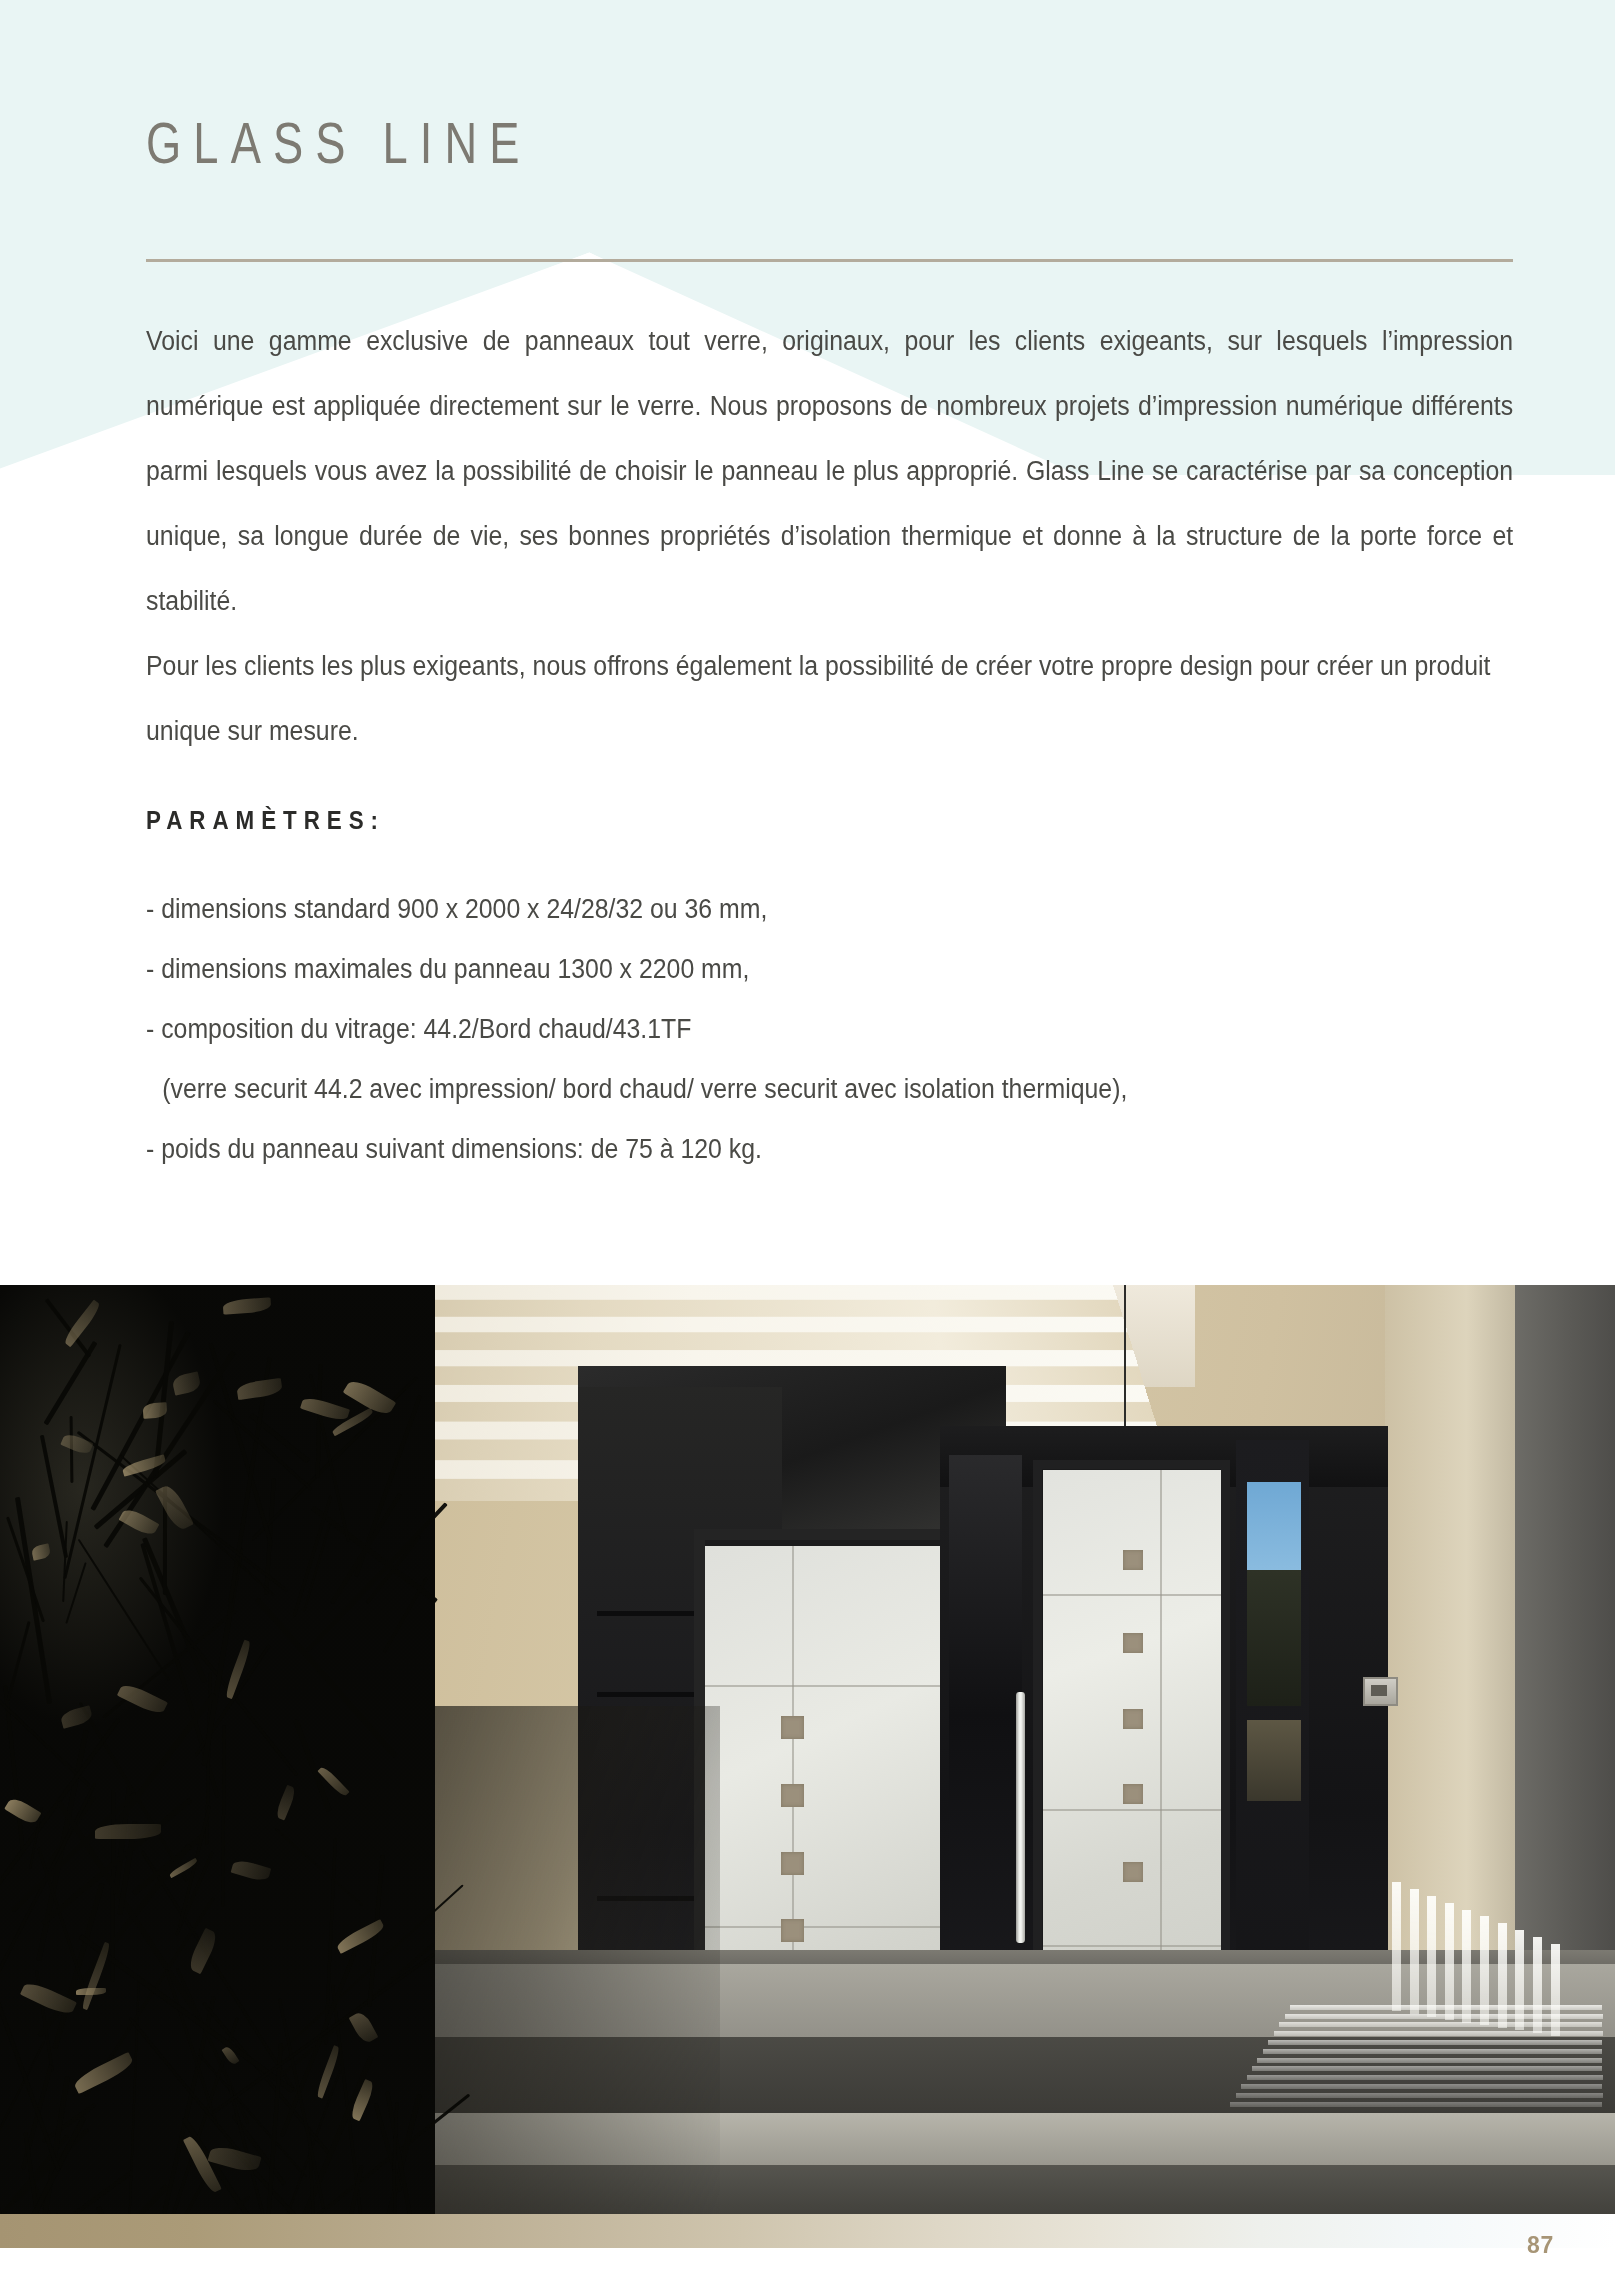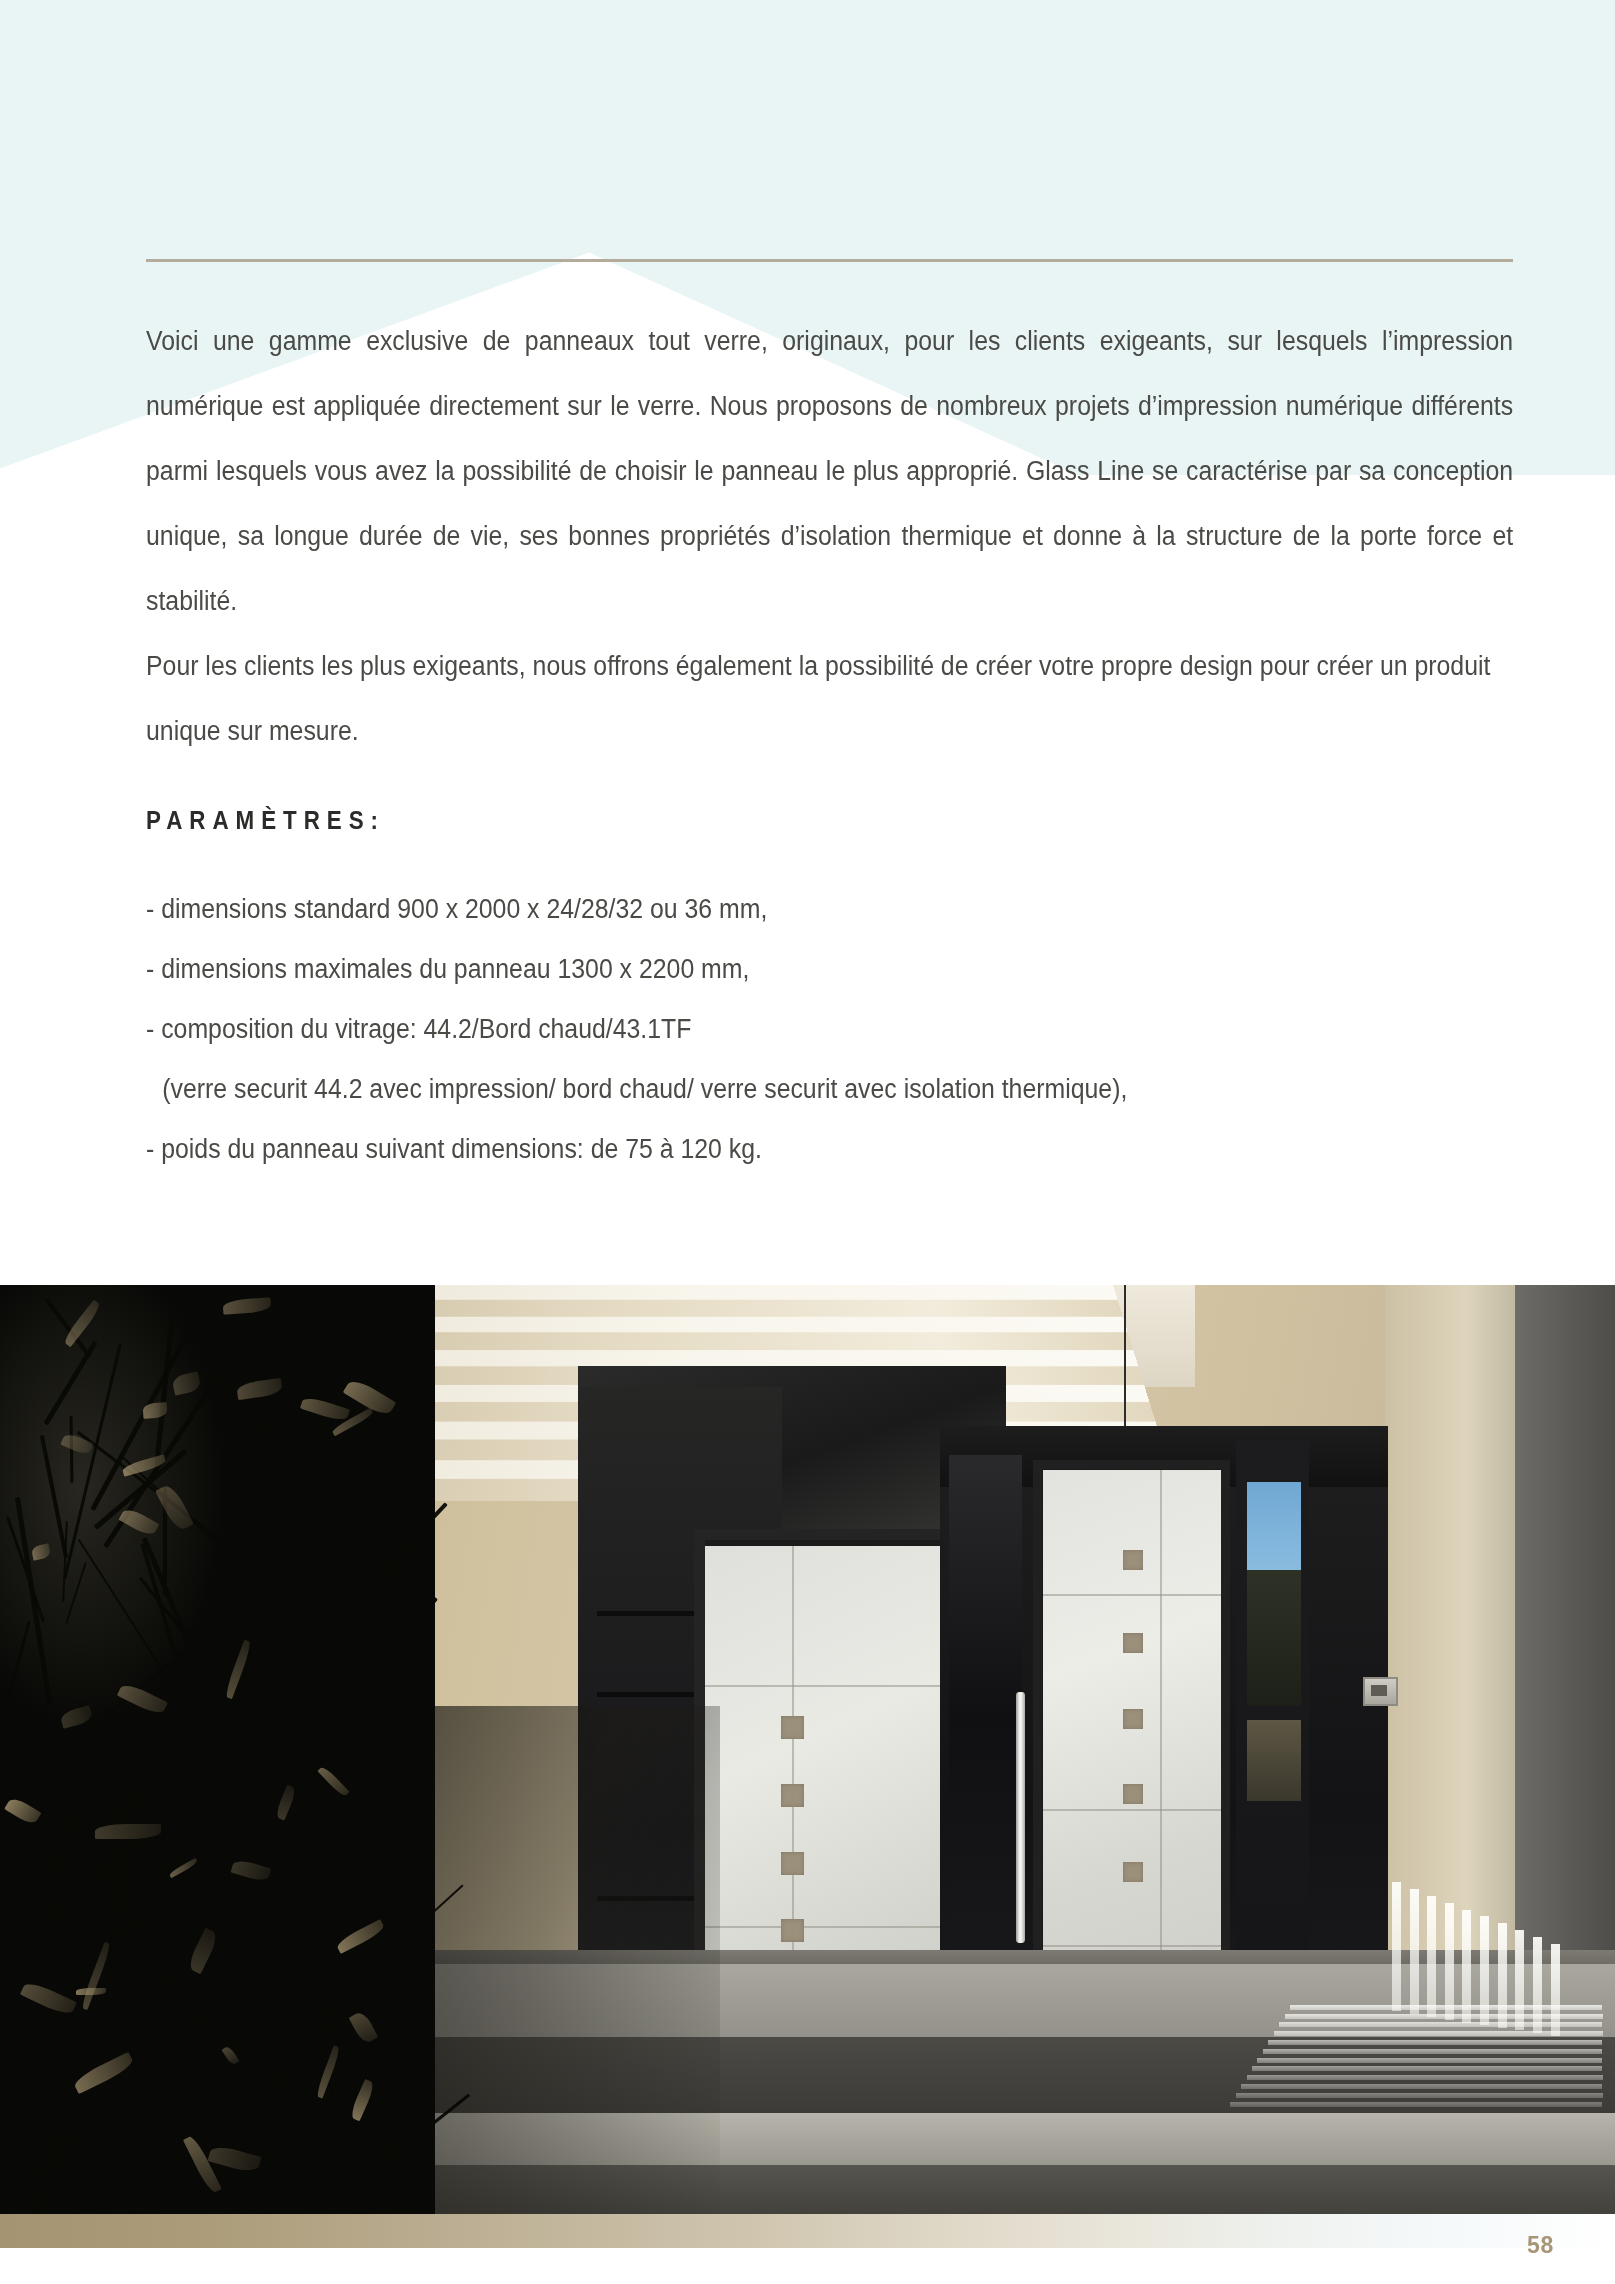--- a/index.html
+++ b/index.html
@@ -356,20 +356,23 @@
 <body>
 
 <div class="page">
 
   <div class="bg-mint"></div>
   <svg class="bg-chevron" viewBox="0 0 2380 760" preserveAspectRatio="none">
     <polygon points="868,372 2380,1060 2380,760 0,760 0,700" fill="#ffffff"></polygon>
     <polygon points="868,372 2380,1115 2380,760 0,760 0,690" fill="#ffffff"></polygon>
   </svg>
 
+  <div class="header">
+    <div class="page-title">GLASS LINE</div>
+  </div>
   <div class="title-rule"></div>
 
   <div class="content">
     <p class="para p1">Voici une gamme exclusive de panneaux tout verre, originaux, pour les clients exigeants, sur lesquels l’impression numérique est appliquée directement sur le verre. Nous proposons de nombreux projets d’impression numérique différents parmi lesquels vous avez la possibilité de choisir le panneau le plus approprié. Glass Line se caractérise par sa conception unique, sa longue durée de vie, ses bonnes propriétés d’isolation thermique et donne à la structure de la porte force et stabilité.</p>
     <p class="para p2">Pour les clients les plus exigeants, nous offrons également la possibilité de créer votre propre design pour créer un produit unique sur mesure.</p>
   </div>
 
   <div class="params-heading">PARAMÈTRES:</div>
   <ul class="params-list">
     <li class="param-item">- dimensions standard 900 x 2000 x 24/28/32 ou 36 mm,</li>
@@ -634,16 +637,16 @@
         <div class="leaf" style="left: 118px; top: 406px; width: 49px; height: 15.5px; opacity: 0.504649; transform: rotate(26.0854deg);"></div>
         <div class="leaf" style="left: 20.5px; top: 705px; width: 55px; height: 16.6px; opacity: 0.488122; transform: rotate(25.231deg);"></div>
         <div class="leaf" style="left: 172px; top: 873px; width: 61px; height: 12.6px; opacity: 0.588432; transform: rotate(63.5746deg);"></div>
         <div class="leaf" style="left: 221px; top: 766px; width: 19px; height: 9px; opacity: 0.42903; transform: rotate(57.2359deg);"></div>
         <div class="leaf" style="left: 237px; top: 96px; width: 45px; height: 15.6px; opacity: 0.465306; transform: rotate(-8.03349deg);"></div>
       </div>
 
   </div>
 
   <div class="footer-bar"></div>
-  <div class="page-number">58</div>
+  <div class="page-number">87</div>
 
 </div>
 
 
 </body></html>

